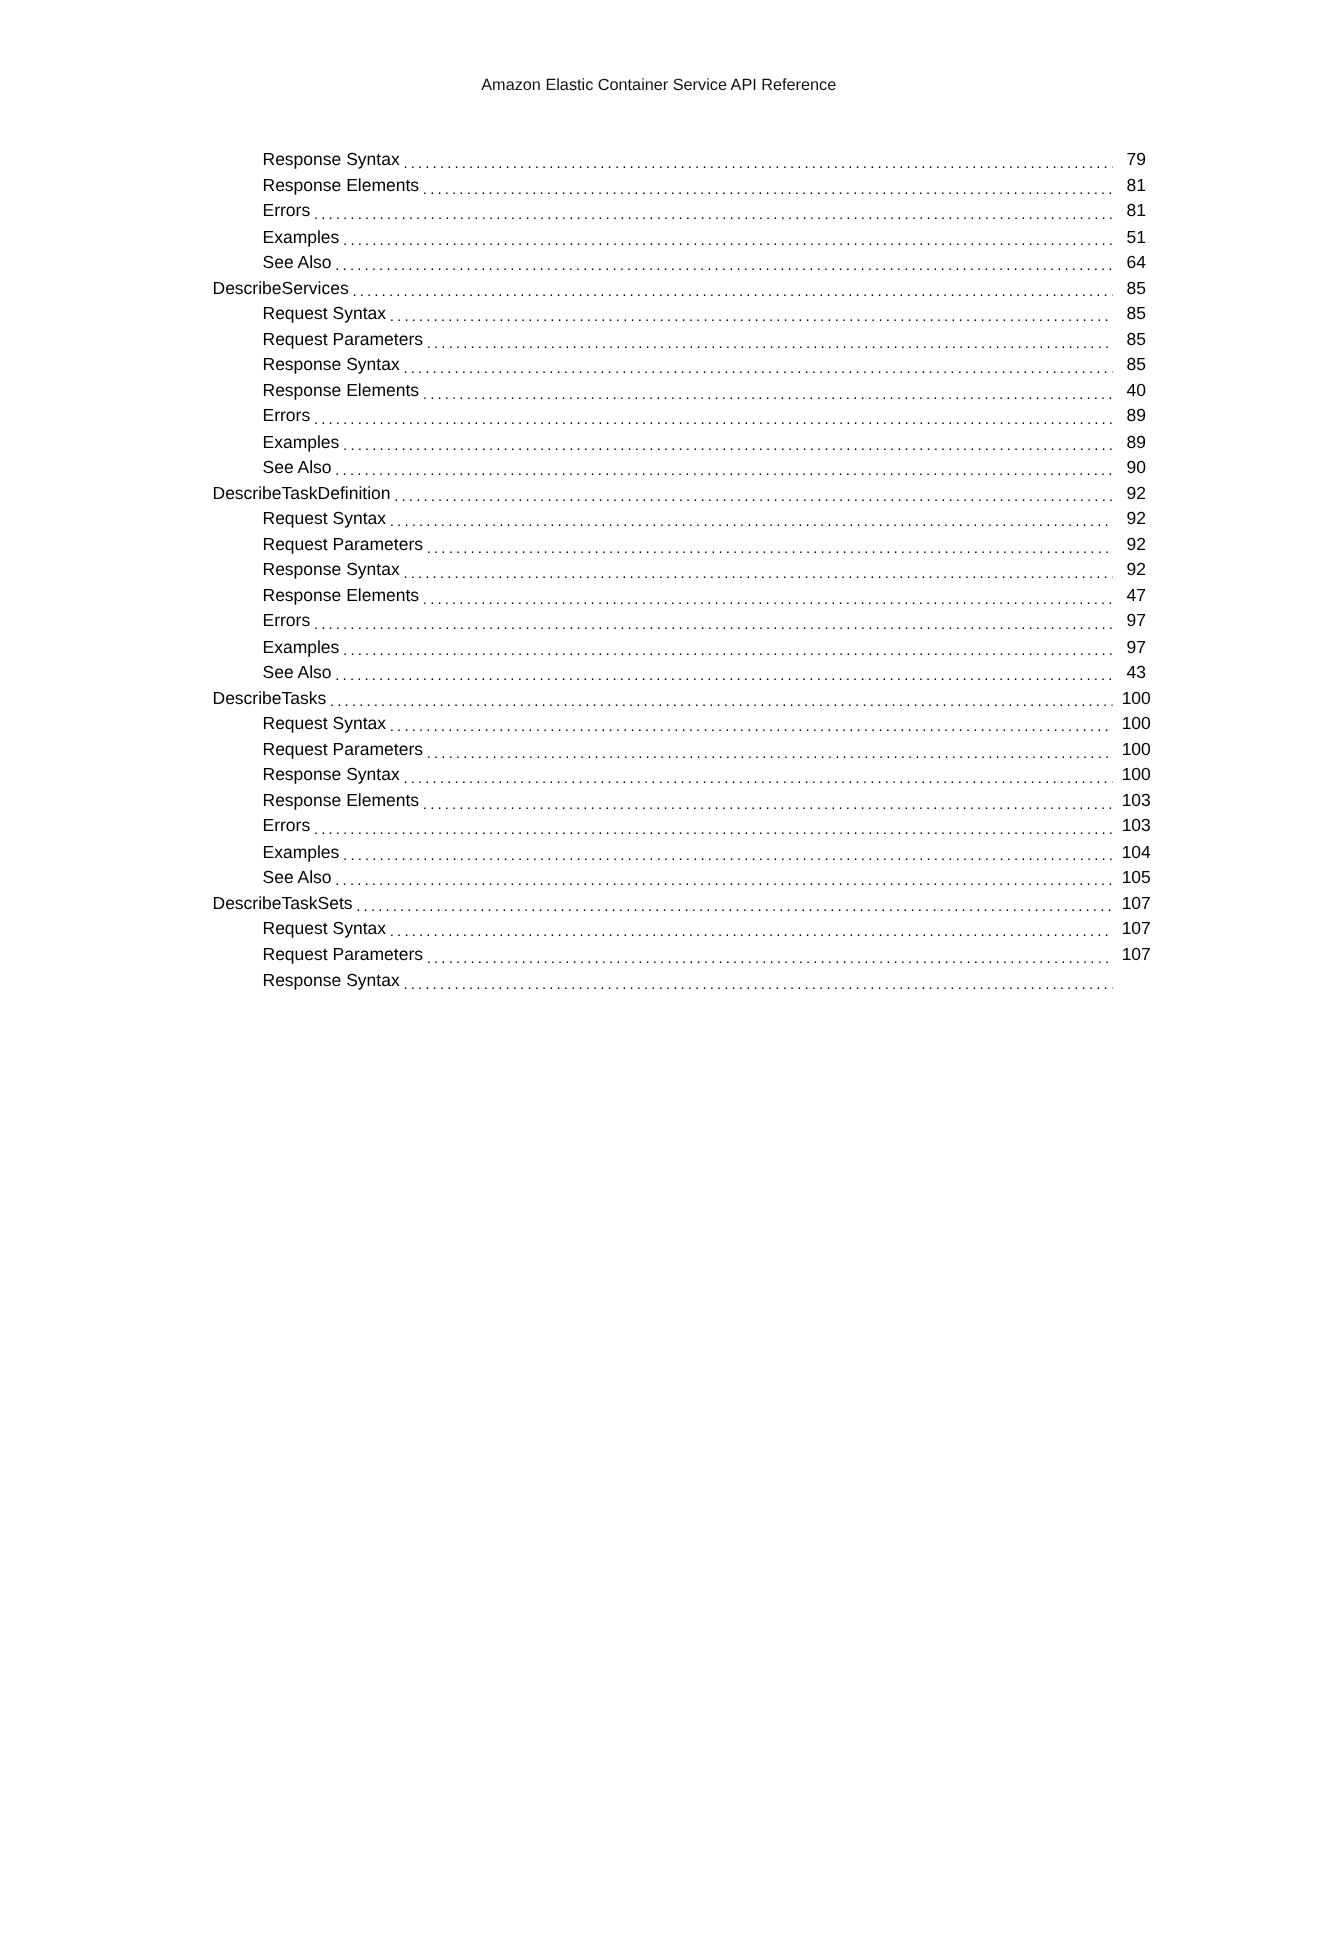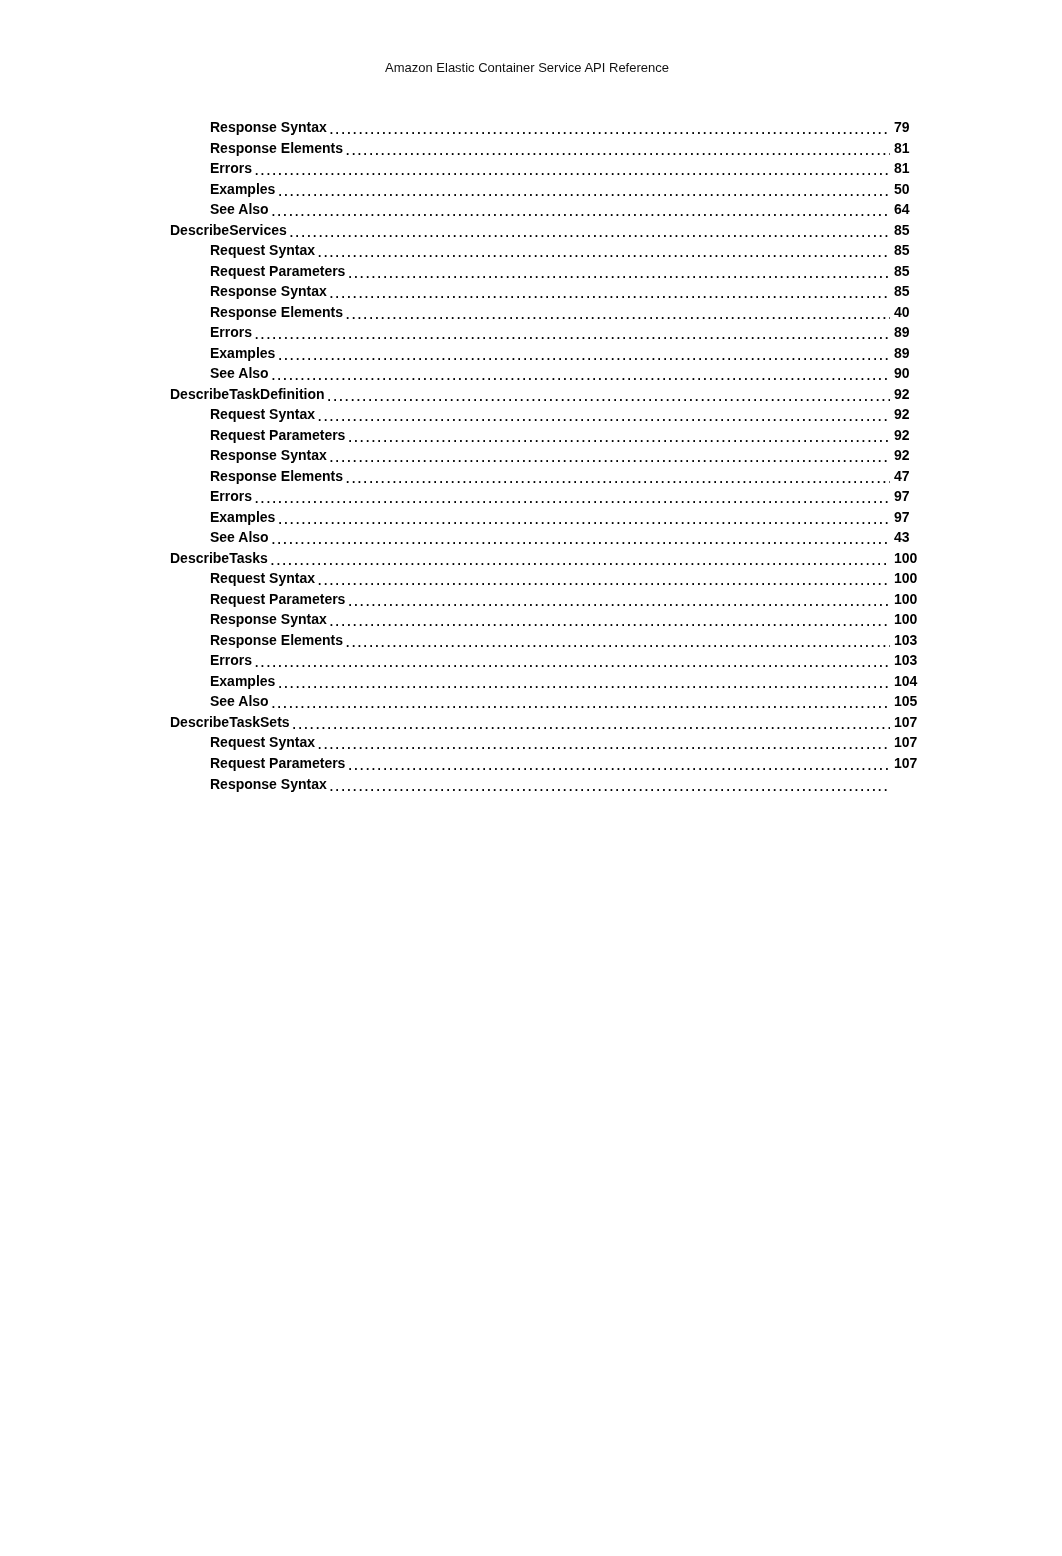--- a/index.html
+++ b/index.html
@@ -17,21 +17,20 @@
   }
   .header {
     text-align: center;
     font-size: 13px;
     color: #111;
     margin-bottom: 42px;
   }
   .toc {
     font-size: 14px;
     line-height: 1.46;
-    font-weight: bold;
   }
   .toc-row {
     display: flex;
     align-items: baseline;
     white-space: nowrap;
   }
   .indent-1 { padding-left: 40px; }
   .indent-2 { padding-left: 80px; }
   .toc-title {
     flex: 0 0 auto;
@@ -46,21 +45,21 @@
     top: 2px;
     font-size: 12px;
   }
   .toc-dots::before {
     content: ".......................................................................................................................................................................................................................";
   }
   .toc-page {
     flex: 0 0 auto;
     padding-left: 4px;
     min-width: 30px;
-    text-align: left;
+    text-align: center;
   }
 </style>
 </head>
 <body>
 
 <div class="page">
   <div class="header">Amazon Elastic Container Service API Reference</div>
 
   <div class="toc" id="toc">
       <div class="toc-row indent-2">
@@ -74,21 +73,21 @@
         <span class="toc-page">81</span>
       </div>
       <div class="toc-row indent-2">
         <span class="toc-title">Errors</span>
         <span class="toc-dots"></span>
         <span class="toc-page">81</span>
       </div>
       <div class="toc-row indent-2">
         <span class="toc-title">Examples</span>
         <span class="toc-dots"></span>
-        <span class="toc-page">50</span>
+        <span class="toc-page">51</span>
       </div>
       <div class="toc-row indent-2">
         <span class="toc-title">See Also</span>
         <span class="toc-dots"></span>
         <span class="toc-page">64</span>
       </div>
       <div class="toc-row indent-1">
         <span class="toc-title">DescribeServices</span>
         <span class="toc-dots"></span>
         <span class="toc-page">85</span>

